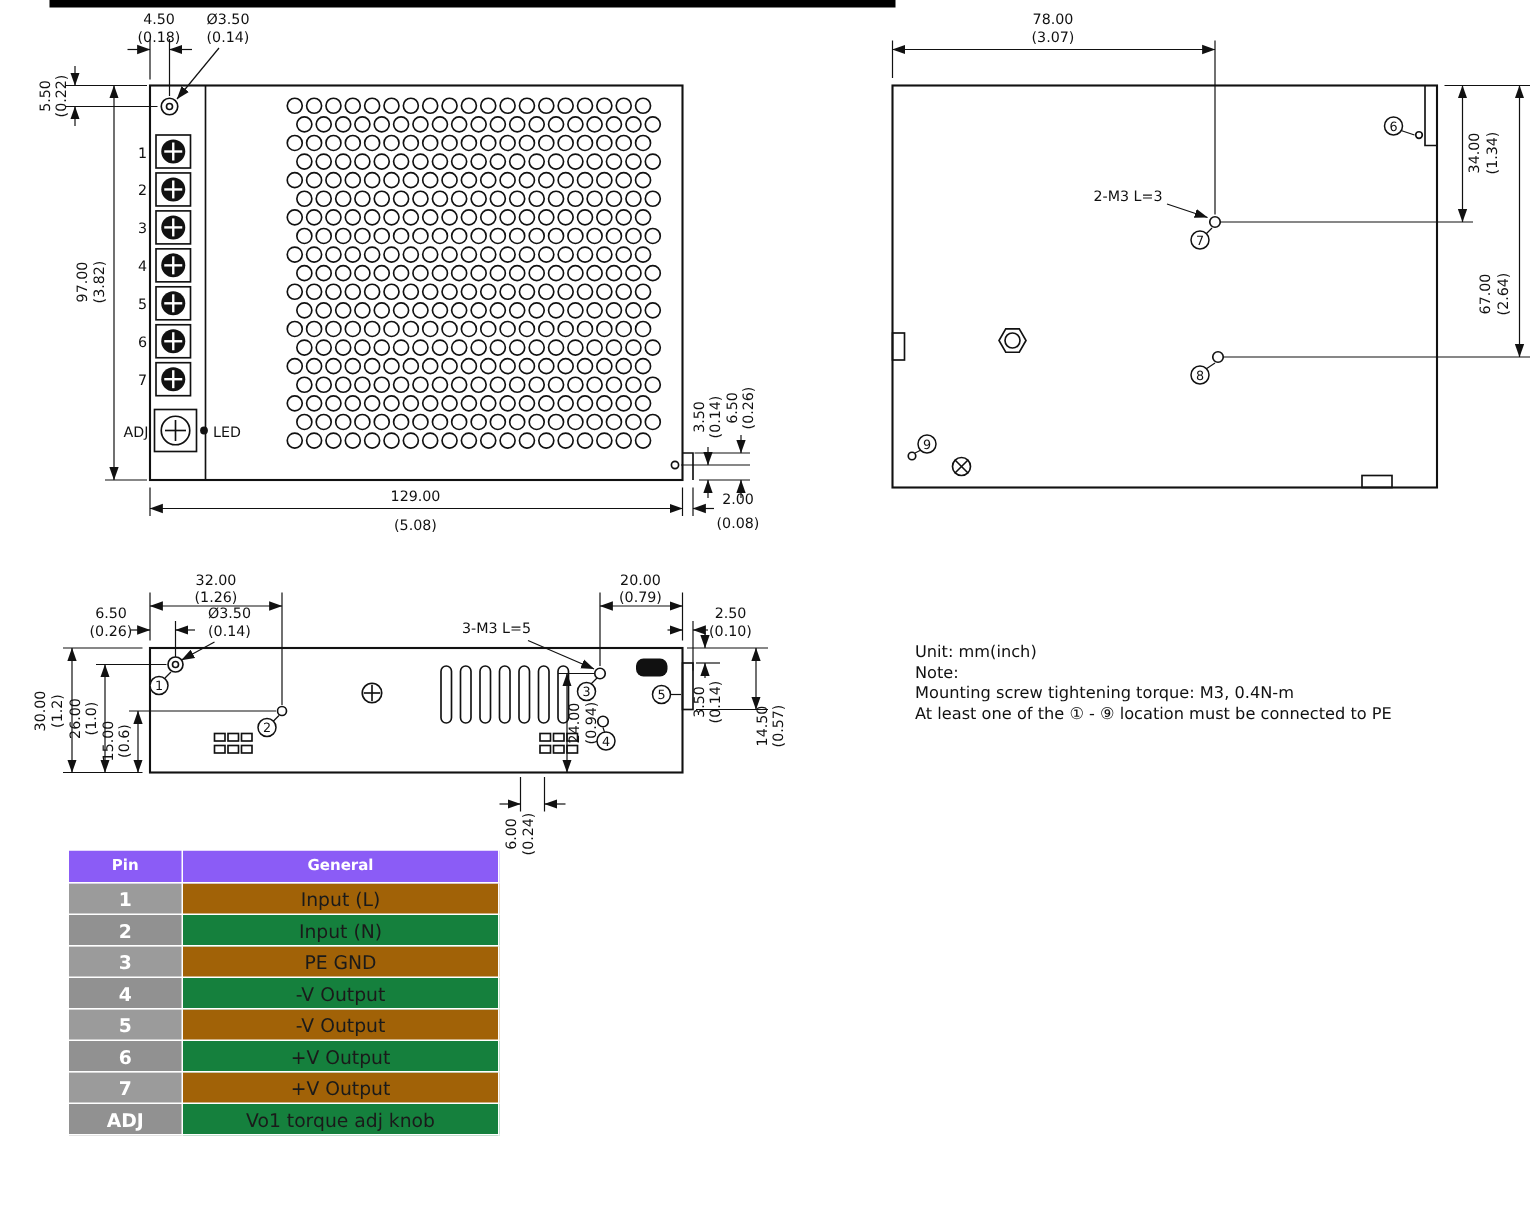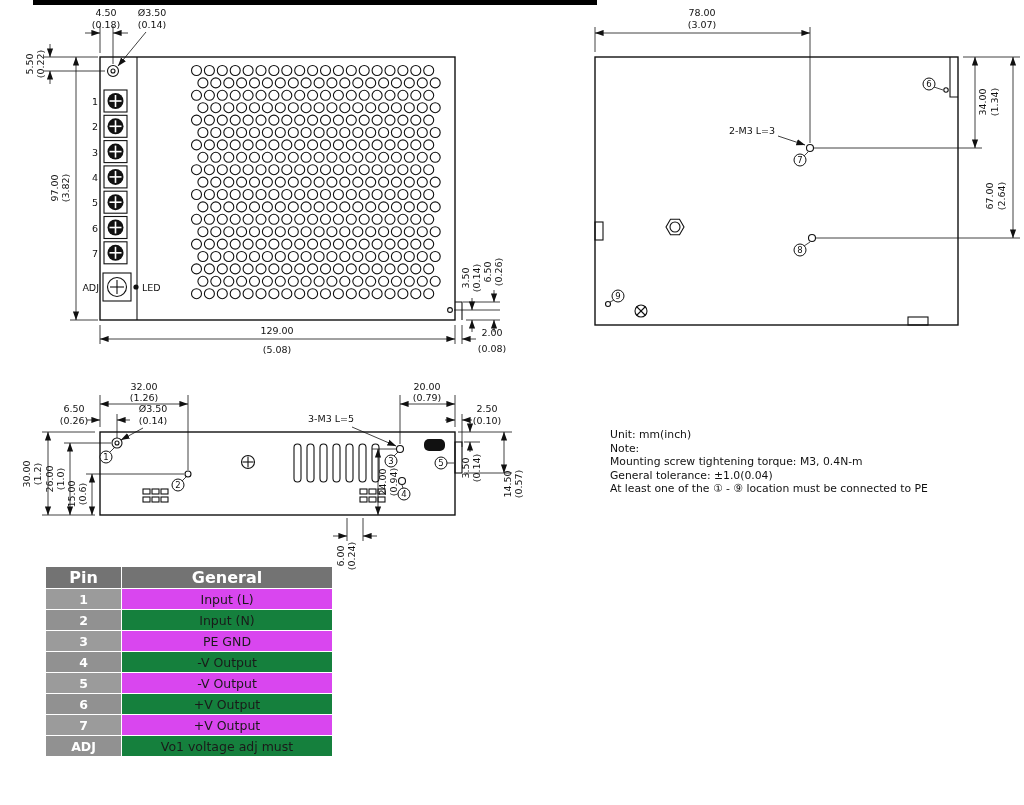--- a/index.html
+++ b/index.html
@@ -12,26 +12,26 @@
   .tl{fill:none;stroke:#111;stroke-width:1.1}
   .dl{fill:none;stroke:#111;stroke-width:0.8}
   .dim{font-size:9.5px;text-anchor:middle;fill:#111}
   .lbl{font-size:9.5px;fill:#111}
   .mk{font-size:8.5px;text-anchor:middle;fill:#111}
   .mkc{fill:#fff;stroke:#111;stroke-width:1}
   #notes{position:absolute;left:610px;top:428px;font-size:10.8px;line-height:13.6px}
   #spec-table{position:absolute;left:45px;top:566px;width:288px;border-collapse:collapse}
   #spec-table th,#spec-table td{border:1px solid #fff;text-align:center;padding:0;vertical-align:middle}
   #spec-table .title{background:#6e6e6e;color:#fff;font-size:13px;font-weight:bold;height:26px}
-  #spec-table .colhead th{background:#737373;color:#fff;font-size:16px;font-weight:bold;height:22px}
+  #spec-table .colhead th{background:#8b5cf6;color:#fff;font-size:10px;font-weight:bold;height:22px}
   #spec-table th.pin-col{width:76px}
   #spec-table td{font-size:12.5px;height:21px}
   #spec-table td.pin{background:#9b9b9b;color:#fff;font-weight:bold}
   #spec-table tr.alt td.pin{background:#919191}
-  #spec-table td.fn{background:#d946ef;color:#1a1a1a}
+  #spec-table td.fn{background:#a16207;color:#1a1a1a}
   #spec-table tr.alt td.fn{background:#15803d}
 </style>
 </head>
 <body>
 
 <div id="stage">
   <div id="topbar"></div>
 
   <svg width="1024" height="805" viewBox="0 0 1024 805">
     <defs>
@@ -698,21 +698,20 @@
         <circle class="mkc" cx="441" cy="463" r="6"></circle>
         <text class="mk" x="441" y="466">5</text>
       </g>
     </g>
   </svg>
 
   <div id="notes">
       <div>Unit: mm(inch)</div>
       <div>Note:</div>
       <div>Mounting screw tightening torque: M3, 0.4N-m</div>
-      <div>General tolerance: ±1.0(0.04)</div>
       <div>At least one of the ① - ⑨ location must be connected to PE</div>
     </div>
 
   <table id="spec-table">
     <thead>
       <tr class="colhead">
         <th class="pin-col">Pin</th>
         <th>General</th>
       </tr>
     </thead>
@@ -740,17 +739,17 @@
         <tr class="alt">
           <td class="pin">6</td>
           <td class="fn">+V Output</td>
         </tr>
         <tr>
           <td class="pin">7</td>
           <td class="fn">+V Output</td>
         </tr>
         <tr class="alt">
           <td class="pin">ADJ</td>
-          <td class="fn">Vo1 voltage adj must</td>
+          <td class="fn">Vo1 torque adj knob</td>
         </tr>
       </tbody>
   </table>
 </div>
 
 </body></html>

